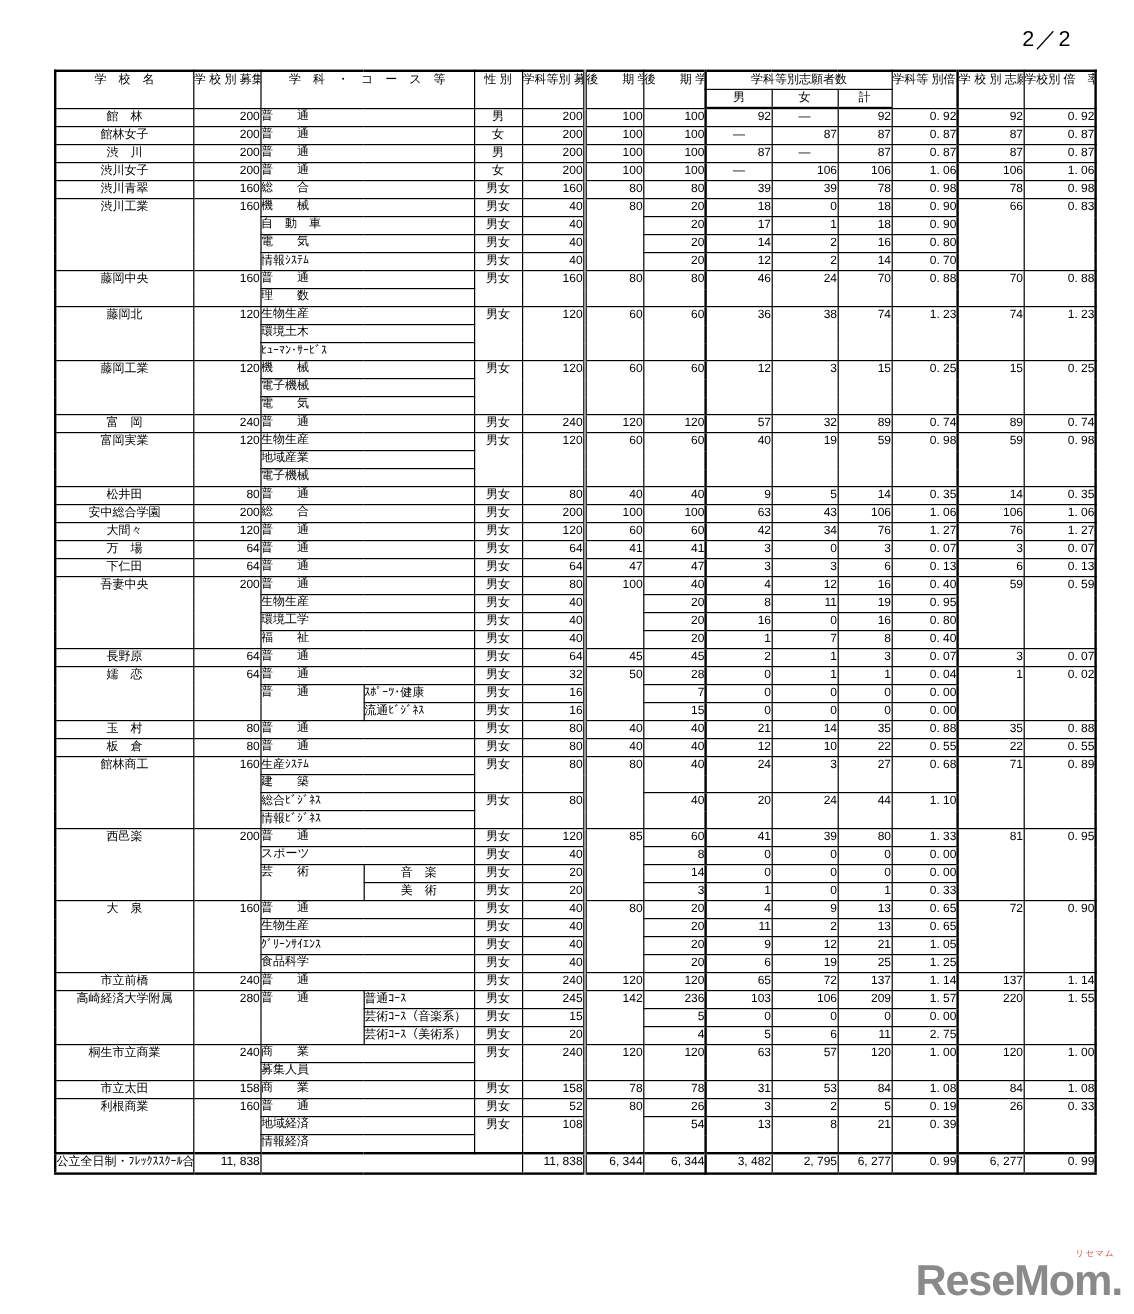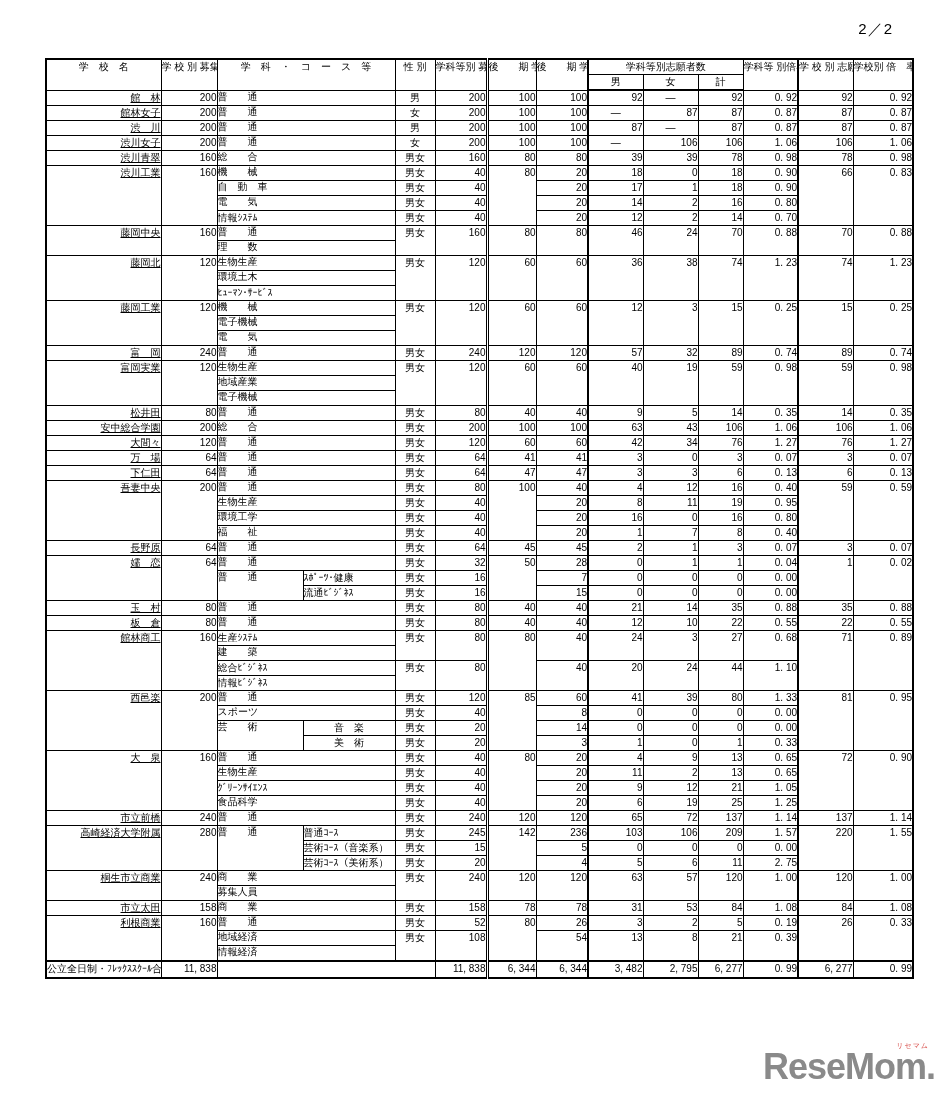--- a/index.html
+++ b/index.html
@@ -1,30 +1,30 @@
 <!DOCTYPE html>
 <html><head>
 <meta charset="utf-8">
 <style>
   html,body{margin:0;padding:0;background:#fff;}
   .page{position:relative;width:945px;height:1095px;background:#fff;
         font-family:"Liberation Sans","DejaVu Sans",sans-serif;color:#000;}
-  .page-num{position:absolute;top:20px;right:52px;font-size:15px;letter-spacing:1px;}
+  .page-num{position:absolute;top:20px;right:52px;font-size:18px;letter-spacing:1px;}
   .tbl-wrap{position:absolute;top:58px;left:45px;}
   table.doc{border-collapse:collapse;table-layout:fixed;width:816px;border:2px solid #000;}
   table.doc th,table.doc td{border:1px solid #000;overflow:hidden;white-space:nowrap;
         vertical-align:top;padding:0;height:14px;line-height:13px;font-size:10px;}
   thead th{font-weight:normal;font-size:8.5px;line-height:11px;text-align:center;
         white-space:pre-line;vertical-align:middle;height:auto;padding:1px 0;}
   thead tr:last-child th{border-bottom:2px solid #000;}
   .v-dbl{border-right:3px double #000 !important;}
   .v-thk{border-right:2px solid #000 !important;}
   tr.grp td{border-top:1.5px solid #000;}
   tr.total td{border-top:2px solid #000;border-bottom:2px solid #000;height:15px;line-height:14px;}
-  td.k-sch{text-align:right;padding-left:2px;font-size:9.5px;text-decoration:underline;}
+  td.k-sch{text-align:center;padding-left:2px;font-size:9.5px;}
   td.k-lbl{text-align:left;padding-left:2px;font-size:8px;}
   td.k-num{text-align:right;padding-right:4px;font-size:10.5px;}
   td.k-rat{text-align:right;padding-right:4px;font-size:10px;}
   td.k-dep{text-align:left;padding-left:3px;font-size:9.5px;font-family:Liberation Mono, monospace;}
   td.k-dsm{text-align:left;padding-left:3px;font-size:8px;}
   td.k-crs{text-align:center;padding-left:3px;font-size:9.5px;}
   td.k-csm{text-align:left;padding-left:3px;font-size:8px;}
   td.k-gen{text-align:center;font-size:9.5px;}
   td.k-dash{text-align:center;font-size:10px;}
   td.k-emp{}

